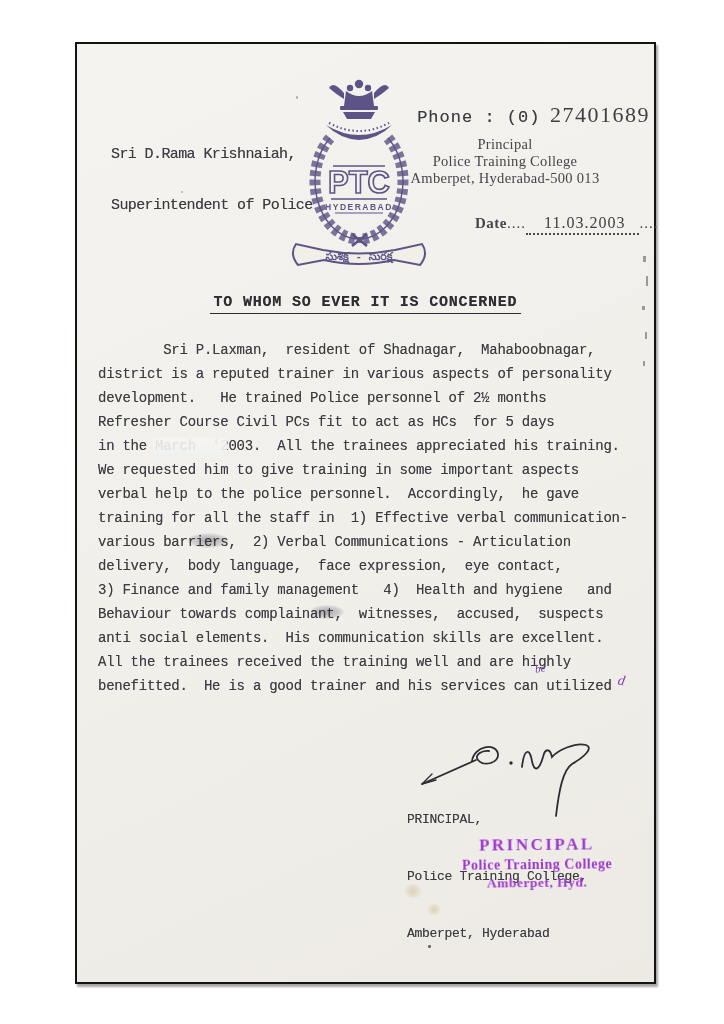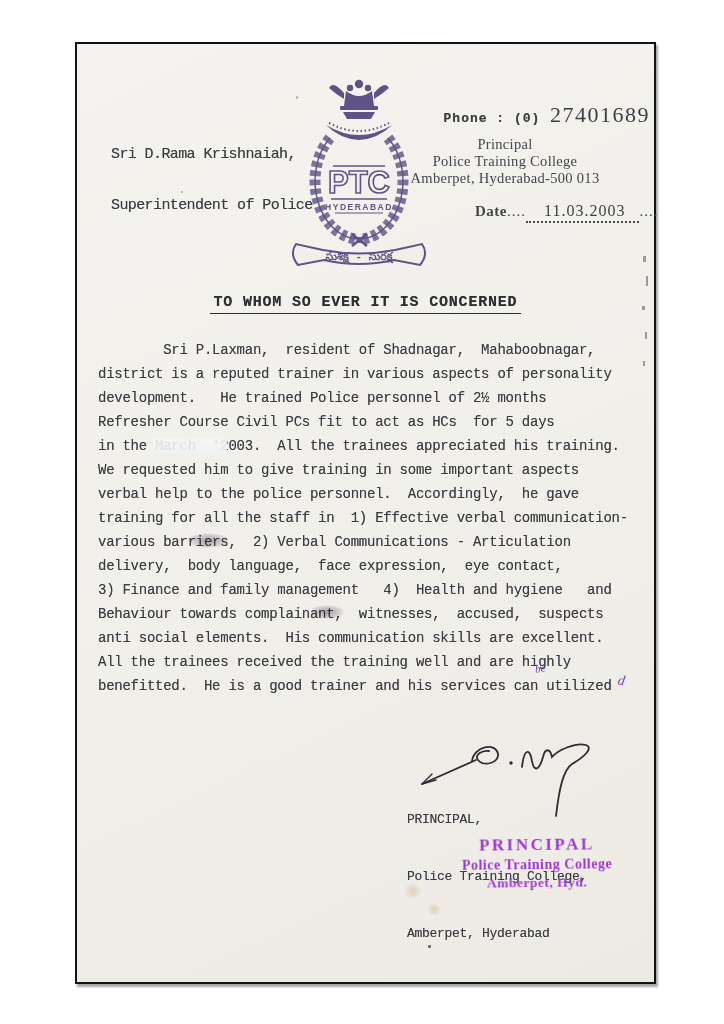--- a/index.html
+++ b/index.html
@@ -23,28 +23,28 @@
     box-shadow:2px 3px 2px rgba(0,0,0,.35);
   }
   .abs{position:absolute;}
   .mono{font-family:"Liberation Mono","DejaVu Sans Mono",monospace;color:var(--ink);}
   .serif{font-family:"Liberation Serif","DejaVu Serif",serif;color:var(--serifink);}
   .typed{white-space:pre;text-shadow:0 0 .6px rgba(55,55,65,.55);}
 
   .sender{left:26px;top:68px;font-size:15px;line-height:17px;letter-spacing:-.6px;margin-left:8px;}
 
   .phone-row{left:340px;top:58px;width:233px;text-align:right;white-space:nowrap;}
-  .phone-label{font-size:13px;font-weight:bold;letter-spacing:1px;}
+  .phone-label{font-size:17px;font-weight:normal;letter-spacing:1px;}
   .phone-number{font-size:22px;letter-spacing:1.5px;color:#3c3d45;}
 
   .office{left:320px;top:92px;width:216px;text-align:center;font-size:14.5px;line-height:17px;letter-spacing:.3px;}
 
   .date-row{left:398px;top:158px;font-size:15px;white-space:nowrap;}
   .date-value{display:inline-block;font-size:16px;letter-spacing:1px;
-    border-bottom:2px dotted #4a4b52;padding:0 14px 1px 18px;color:#3c3d45;}
+    border-bottom:2px dotted #4a4b52;padding:0 14px 1px 18px;color:#3c3d45;margin-top:12px;}
   .date-label{letter-spacing:.5px;font-weight:bold;}
   .date-lead-dots{letter-spacing:1px;}
 
   .title-row{left:0;top:249px;width:100%;text-align:center;}
   .title-text{display:inline-block;font-size:15px;font-weight:bold;letter-spacing:.8px;
     color:#2d2e33;border-bottom:1.6px solid #2d2e33;padding:0 4px 2px 4px;
     text-shadow:0 0 .5px rgba(45,45,52,.6);white-space:pre;}
 
   .body-block{left:21px;top:294px;font-size:14px;line-height:24px;letter-spacing:-.25px;}
   .tline{white-space:pre;height:24px;}

